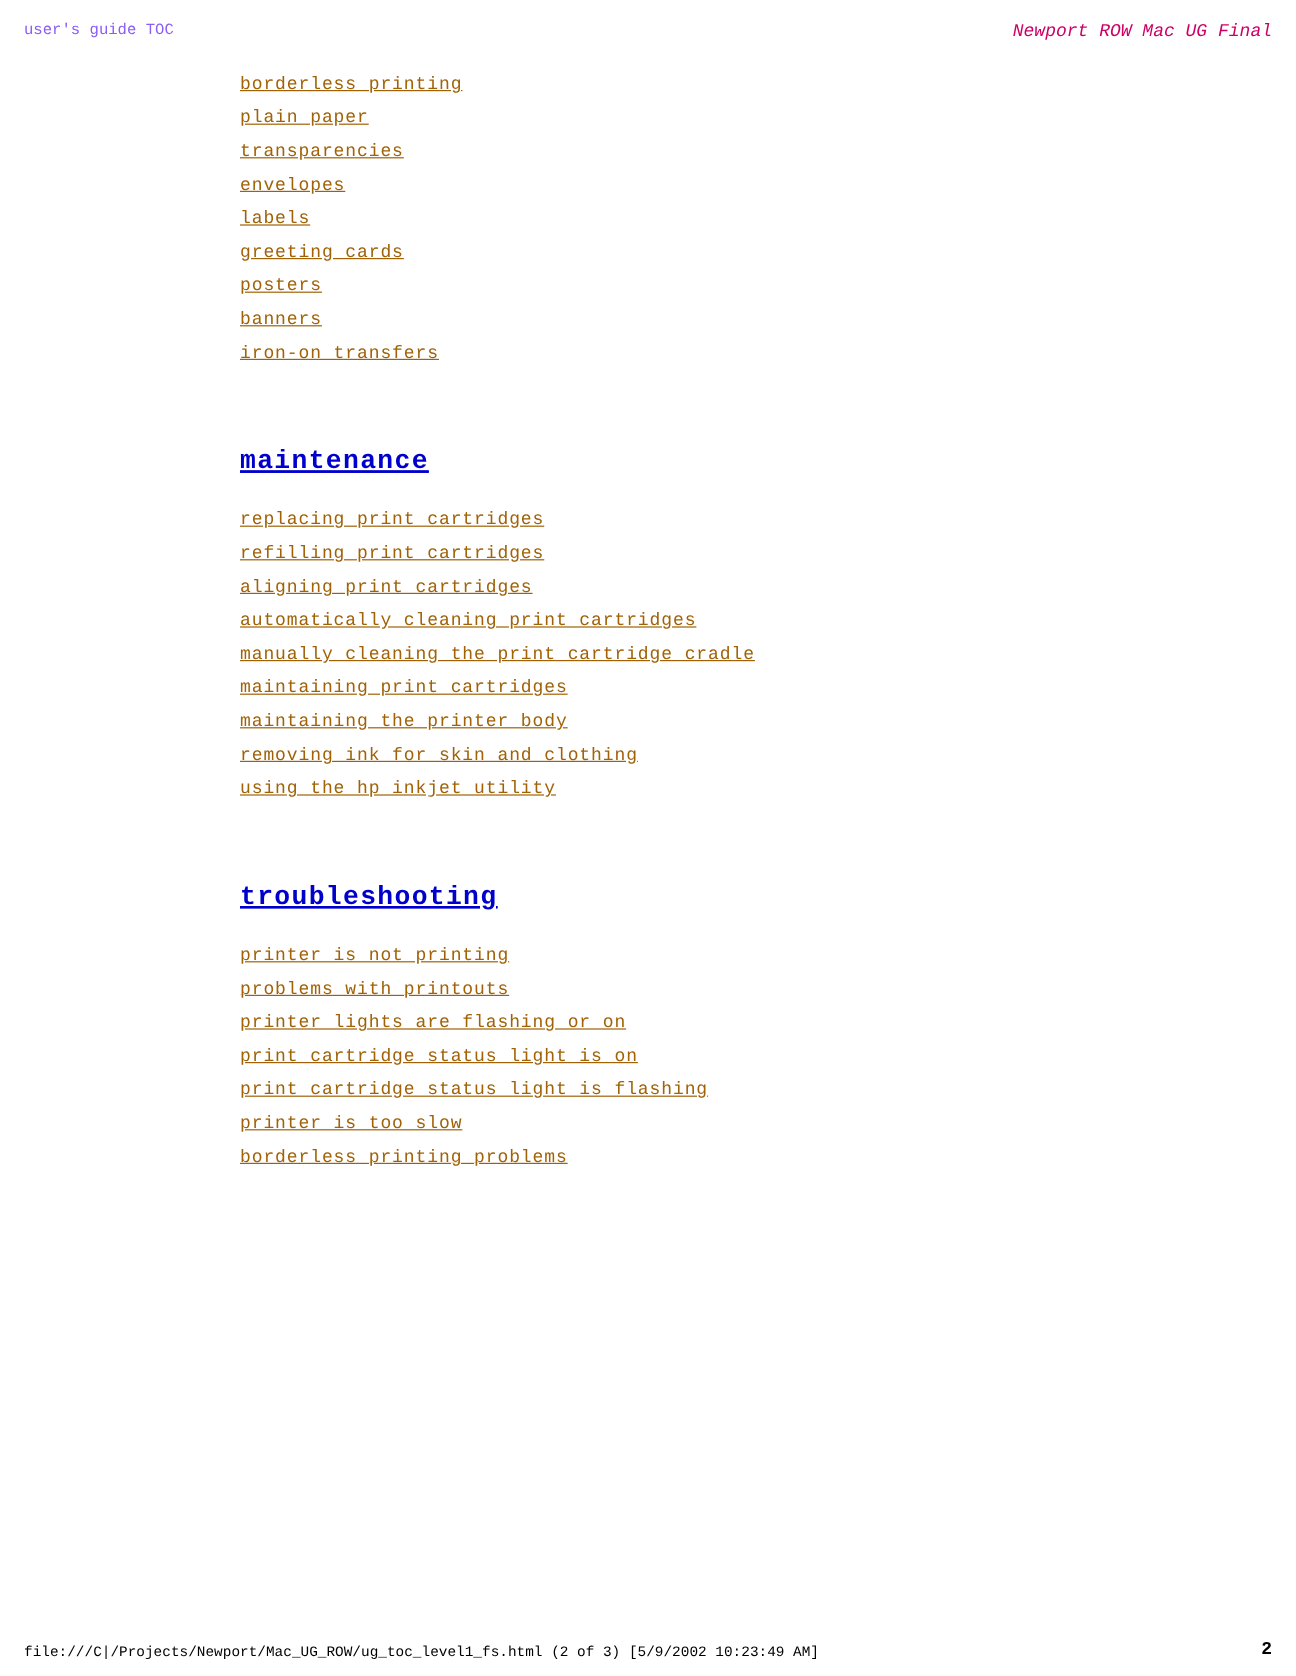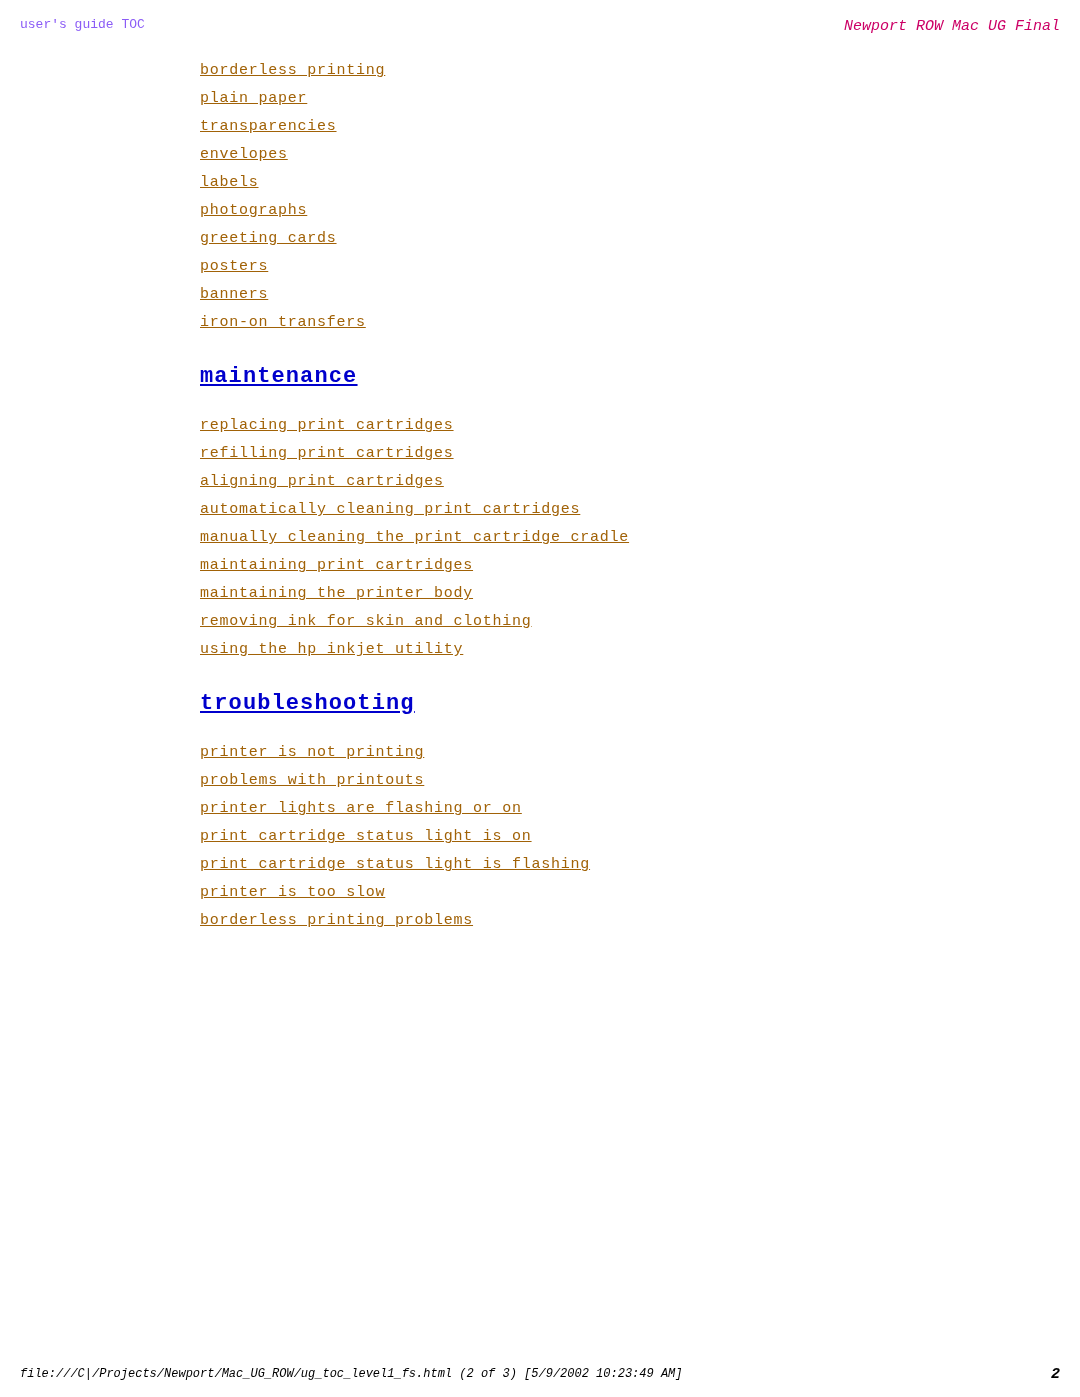--- a/index.html
+++ b/index.html
@@ -56,21 +56,21 @@
       display: block;
       margin-bottom: 4px;
       color: #a16207;
     }
 
     .section-heading {
       font-size: 22px;
       font-weight: bold;
       color: #0000cc;
       text-decoration: underline;
-      margin-top: 24px;
+      margin-top: 60px;
       margin-bottom: 20px;
       margin-left: 0;
     }
 
     .section-heading a {
       font-size: 22px;
       font-weight: bold;
       color: #0000cc;
       text-decoration: underline;
     }
@@ -79,23 +79,22 @@
       margin-left: 0;
     }
 
     .bottom-bar {
       position: absolute;
       bottom: 10px;
       left: 0;
       right: 0;
       display: flex;
       justify-content: space-between;
-      align-items: center;
+      align-items: flex-end;
       padding: 0 20px;
-      font-style: italic;
     }
 
     .bottom-path {
       font-size: 12px;
       color: #000000;
     }
 
     .page-number {
       font-size: 15px;
       font-weight: bold;
@@ -112,21 +111,20 @@
 
 <div class="content">
 
   <div class="section-links">
 
   <a href="#" class="toc-link">borderless printing</a>
       <a href="#" class="toc-link">plain paper</a>
       <a href="#" class="toc-link">transparencies</a>
       <a href="#" class="toc-link">envelopes</a>
       <a href="#" class="toc-link">labels</a>
-      <a href="#" class="toc-link">photographs</a>
       <a href="#" class="toc-link">greeting cards</a>
       <a href="#" class="toc-link">posters</a>
       <a href="#" class="toc-link">banners</a>
       <a href="#" class="toc-link">iron-on transfers</a>
     </div>
 
   <div id="sections-container">
       <div>
         <div class="section-heading"><a href="#">maintenance</a></div>
         <div class="section-links">

